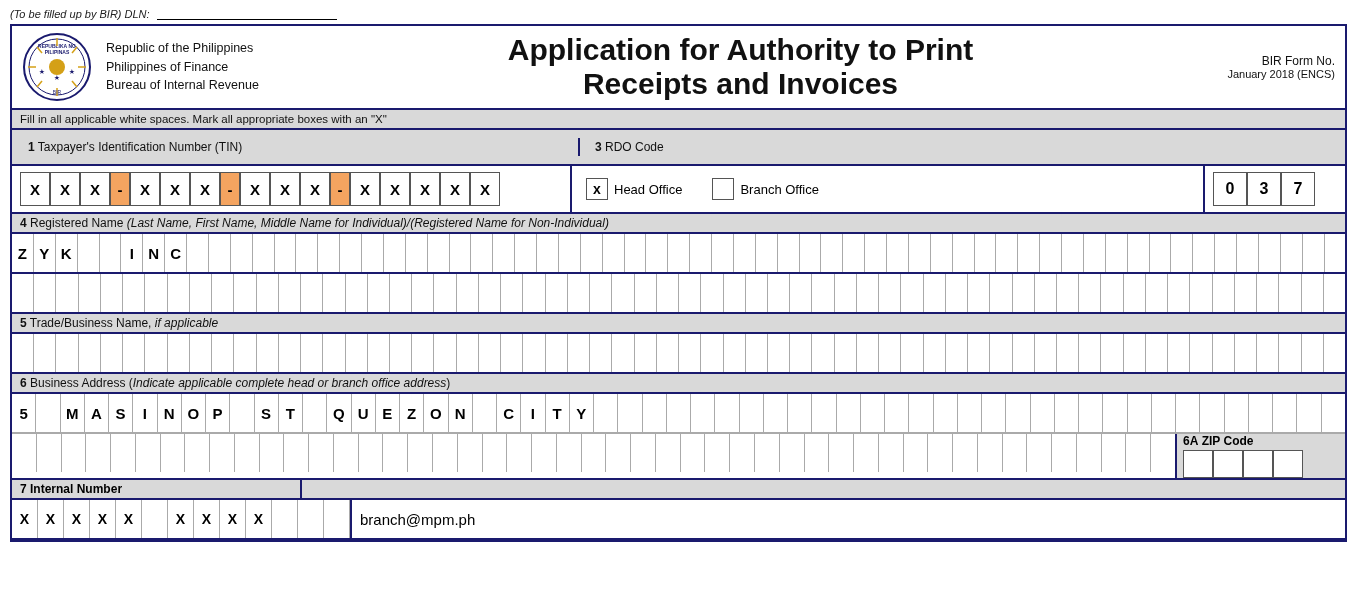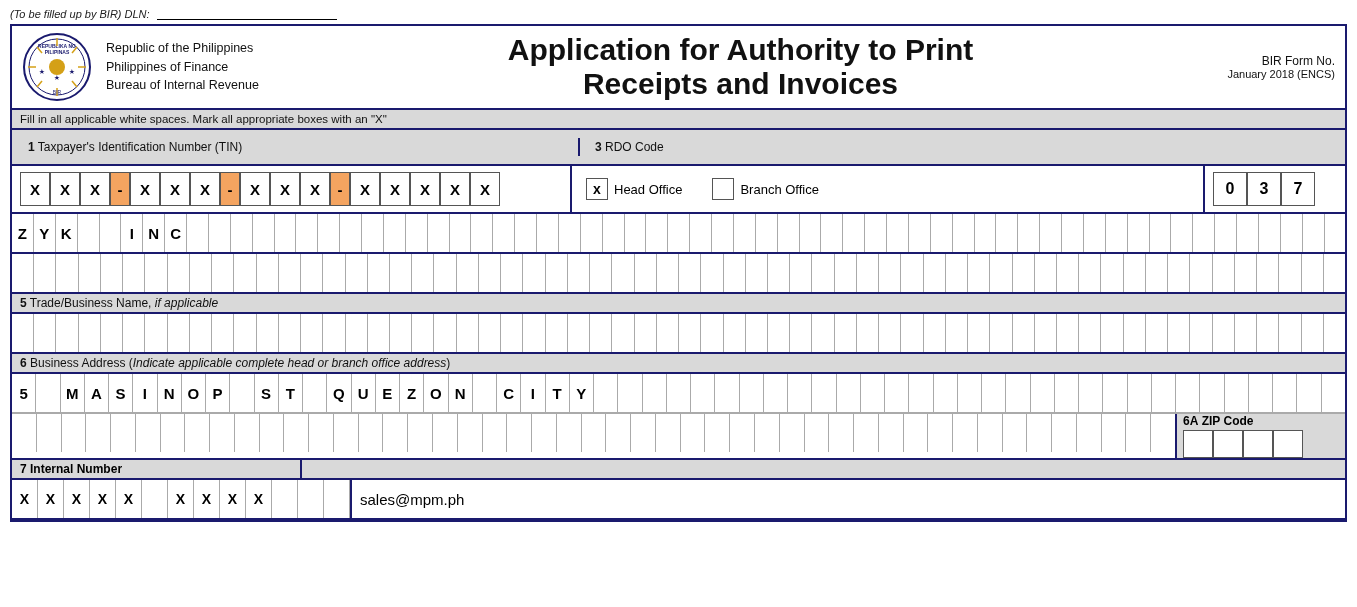--- a/index.html
+++ b/index.html
@@ -427,20 +427,25 @@
 
     <div class="rdo-section">
       <div class="rdo-boxes">
         <div class="rdo-box">0</div>
         <div class="rdo-box">3</div>
         <div class="rdo-box">7</div>
       </div>
     </div>
   </div>
 
+  <div class="section-header">
+    <b>4</b>
+    <span>Registered Name</span>
+    <i> (Last Name, First Name, Middle Name for Individual)/(Registered Name for Non-Individual)</i>
+  </div>
 
   <div class="char-grid-row" id="regname-row1">
   <div class="char-cell" style="border-right: 1px solid rgb(170, 170, 170); height: 38px;">Z</div>
       <div class="char-cell" style="border-right: 1px solid rgb(170, 170, 170); height: 38px;">Y</div>
       <div class="char-cell" style="border-right: 1px solid rgb(170, 170, 170); height: 38px;">K</div>
       <div class="char-cell" style="border-right: 1px solid rgb(170, 170, 170); height: 38px;"></div>
       <div class="char-cell" style="border-right: 1px solid rgb(170, 170, 170); height: 38px;"></div>
       <div class="char-cell" style="border-right: 1px solid rgb(170, 170, 170); height: 38px;">I</div>
       <div class="char-cell" style="border-right: 1px solid rgb(170, 170, 170); height: 38px;">N</div>
       <div class="char-cell" style="border-right: 1px solid rgb(170, 170, 170); height: 38px;">C</div>
@@ -778,18 +783,18 @@
           <div class="contact-box">X</div>
           <div class="contact-box">X</div>
           <div class="contact-box">X</div>
           <div class="contact-box">X</div>
           <div class="contact-box"></div>
           <div class="contact-box"></div>
           <div class="contact-box"></div>
         </div>
     </div>
     <div class="email-data">
-      <span style="font-size:15px;">sales@mpm.ph</span>
+      <span style="font-size:15px;">branch@mpm.ph</span>
     </div>
   </div>
 
   <div class="bottom-border"></div>
 </div>
 
 </body></html>

